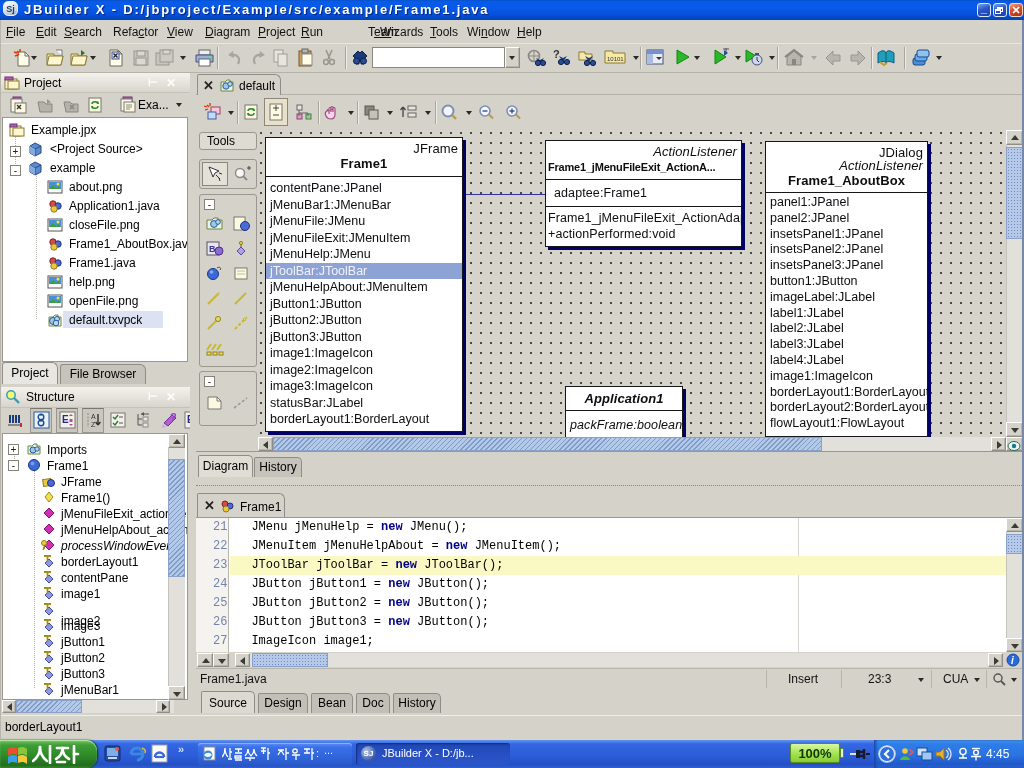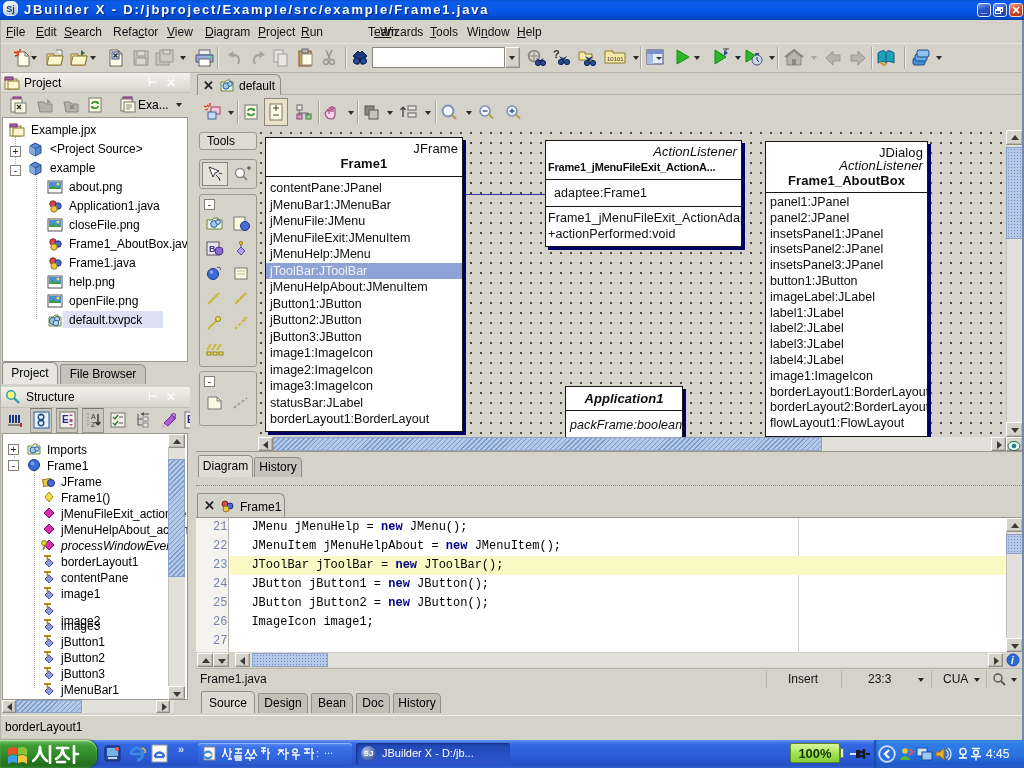--- a/index.html
+++ b/index.html
@@ -745,20 +745,21 @@
         <div>25</div>
         <div>26</div>
         <div>27</div>
       </div>
     <div class="abs" id="code" style="left:41px;top:0;line-height:19px;color:#000;">
         <div class="cl">  JMenu jMenuHelp = <b>new</b> JMenu();</div>
         <div class="cl">  JMenuItem jMenuHelpAbout = <b>new</b> JMenuItem();</div>
         <div class="cl">  JToolBar jToolBar = <b>new</b> JToolBar();</div>
         <div class="cl">  JButton jButton1 = <b>new</b> JButton();</div>
         <div class="cl">  JButton jButton2 = <b>new</b> JButton();</div>
+        <div class="cl">  JButton jButton3 = <b>new</b> JButton();</div>
         <div class="cl">  ImageIcon image1;</div>
       </div>
   </div>
 
   <div class="abs sb" style="left:810px;top:445px;width:17px;height:14px;">
       <span class="tri-u abs" style="left:4px;top:4px"></span>
     </div>
   <div class="abs" style="left:810px;top:459px;width:17px;height:106px;background:#e2e0da;border-left:1px solid #c5c2ba;"></div>
   <div class="abs thumb" style="left:810px;top:461px;width:17px;height:20px;"></div>
   <div class="abs sb" style="left:810px;top:565px;width:17px;height:14px;">

